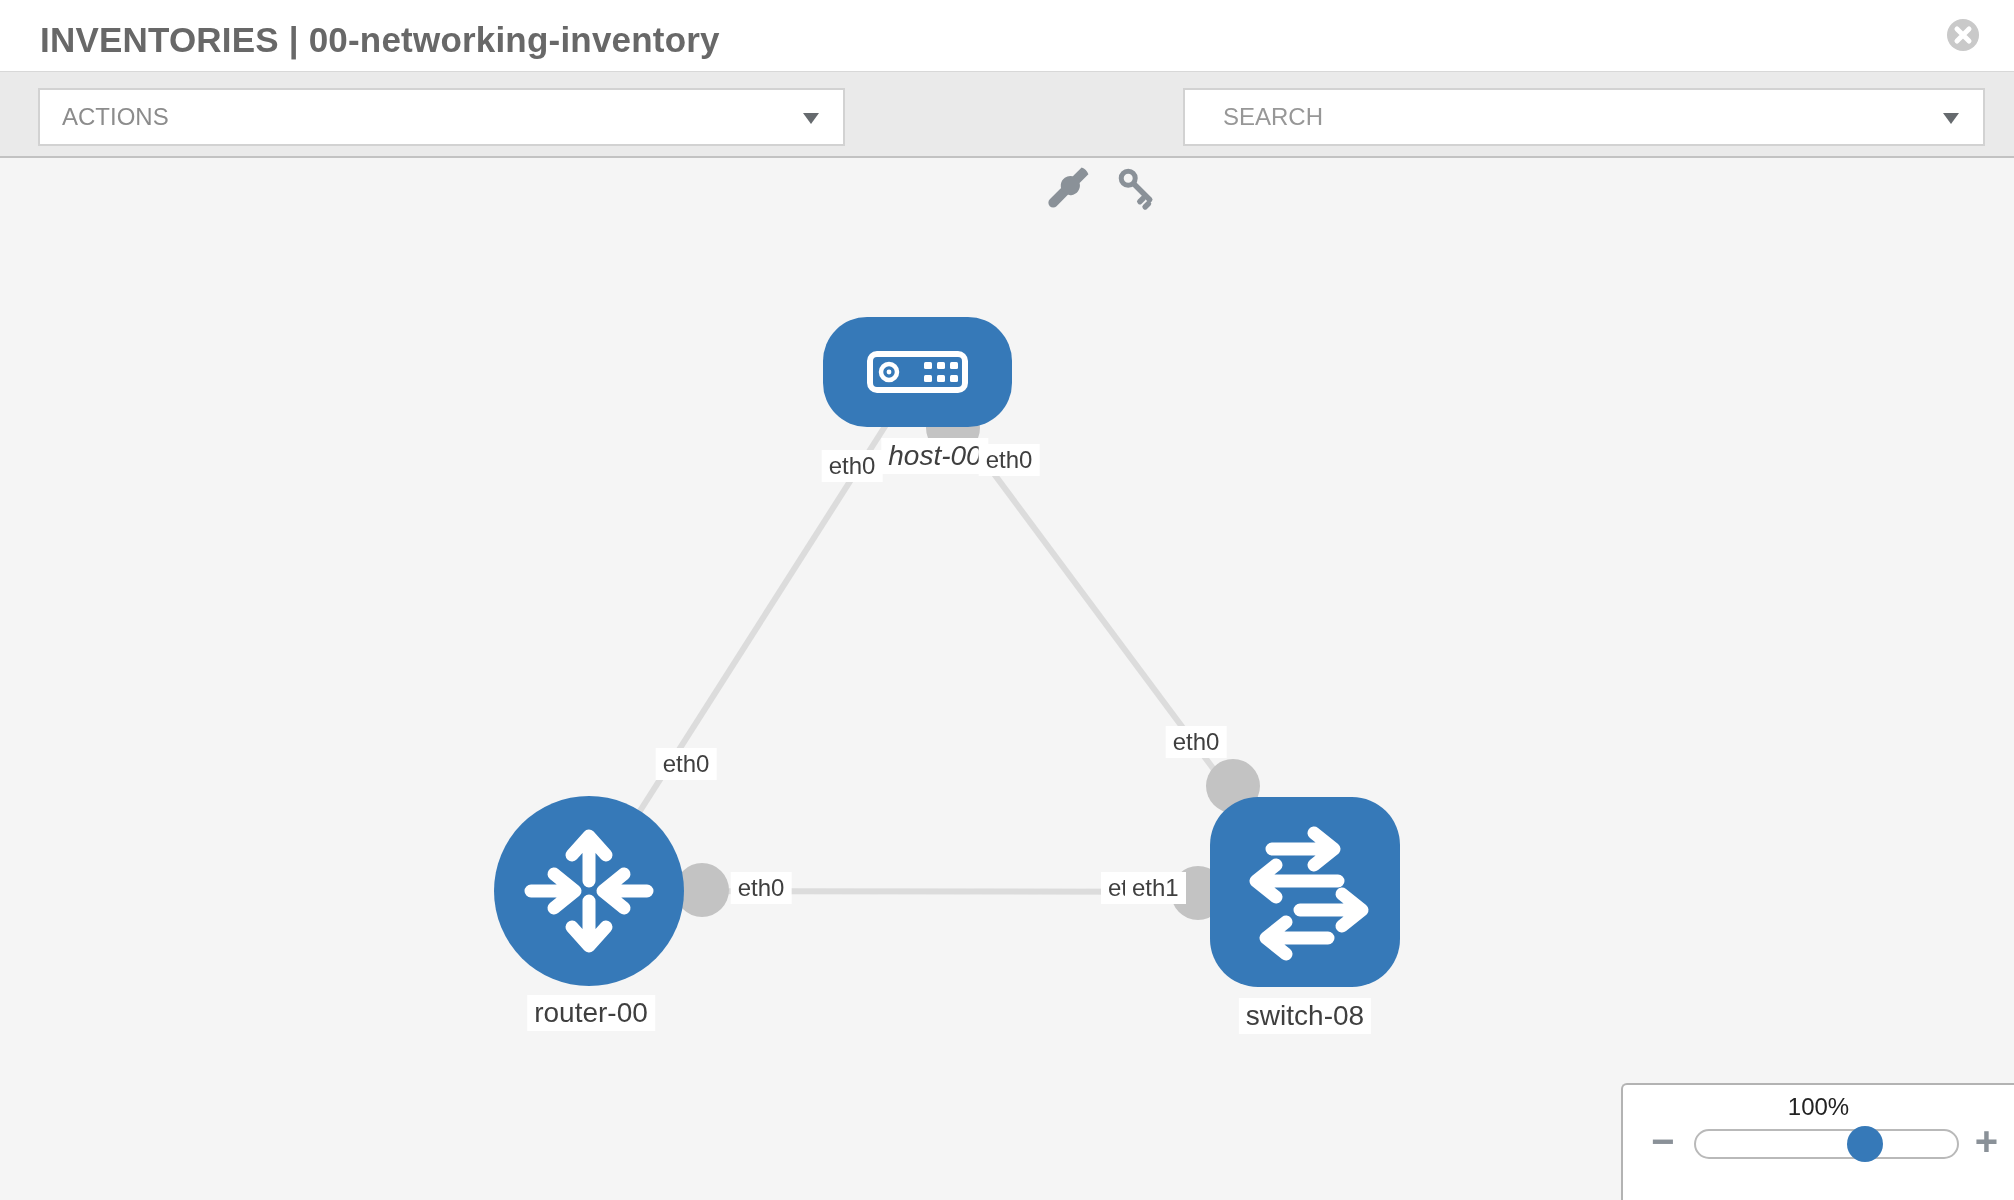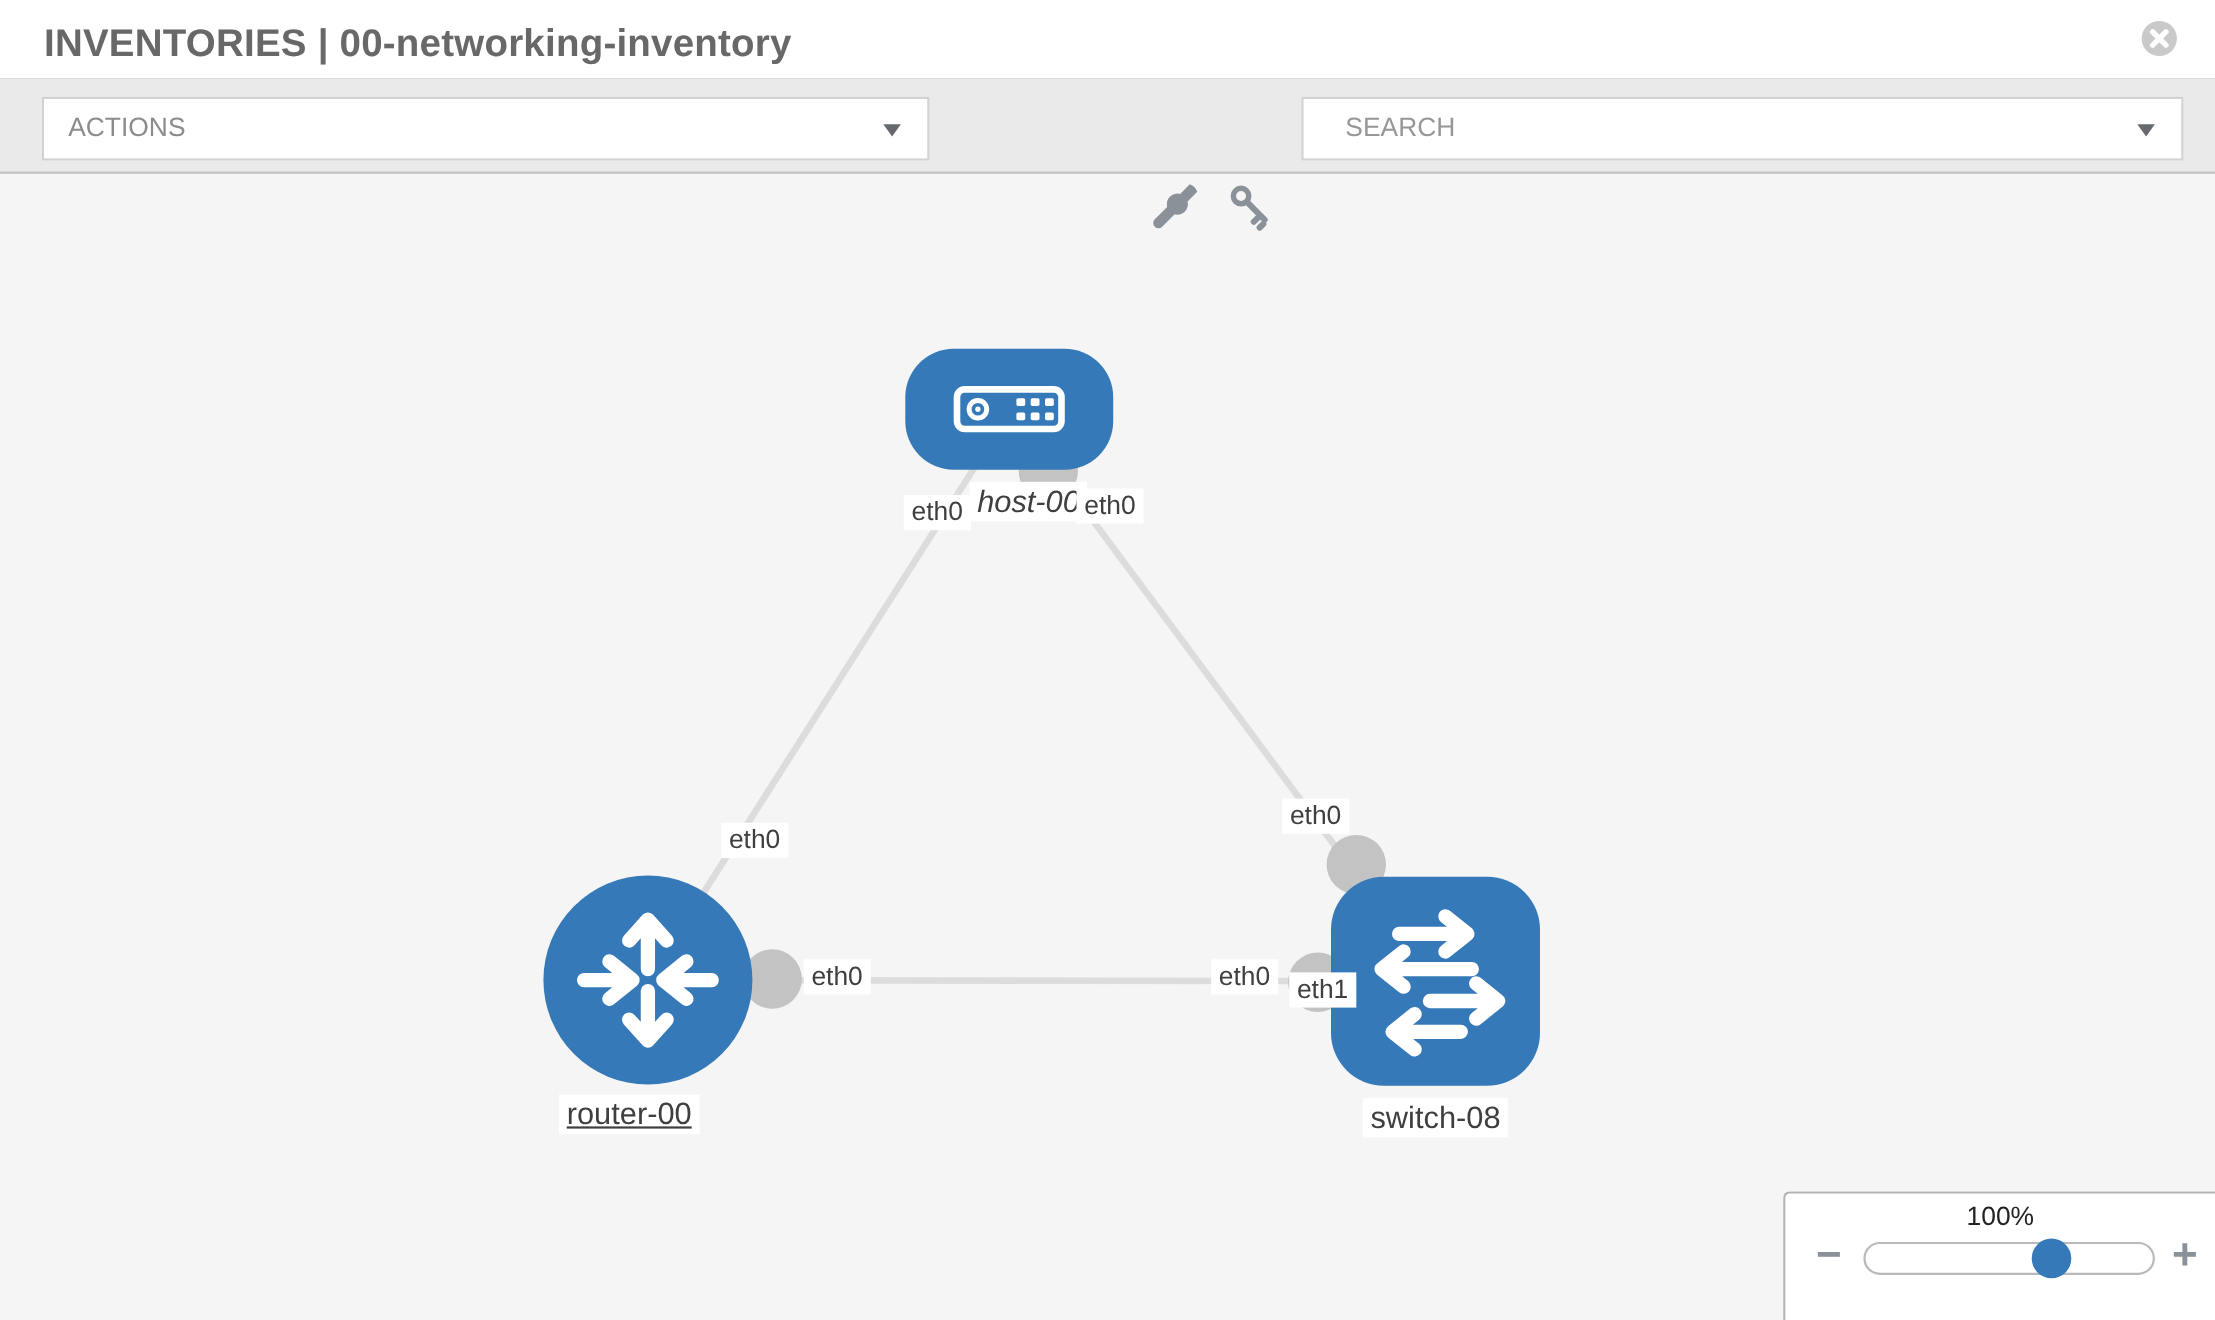--- a/index.html
+++ b/index.html
@@ -174,31 +174,31 @@
       <g fill="none" stroke="#ffffff" stroke-width="13" stroke-linecap="round" stroke-linejoin="round">
         <path d="M62,52 H118 M104,36 L124,52 L104,68"></path>
         <path d="M128,84 H52 M66,68 L46,84 L66,100"></path>
         <path d="M90,113 H146 M132,97 L152,113 L132,129"></path>
         <path d="M118,141 H62 M76,125 L56,141 L76,157"></path>
       </g>
     </svg>
   </div>
 
   <div class="chip node-chip" style="left:935px; top:298px;font-style:italic;">host-00</div>
-  <div class="chip node-chip" style="left:572px; top:855px;text-decoration:underline;">router-00</div>
+  <div class="chip node-chip" style="left:591px; top:855px;">router-00</div>
   <div class="chip node-chip" style="left:1305px; top:858px;">switch-08</div>
 
   <div class="chip eth-chip" style="left:852px; top:308px;">eth0</div>
   <div class="chip eth-chip" style="left:1009px; top:302px;">eth0</div>
   <div class="chip eth-chip" style="left:686px; top:606px;">eth0</div>
   <div class="chip eth-chip" style="left:1196px; top:584px;">eth0</div>
   <div class="chip eth-chip" style="left:761px; top:730px;">eth0</div>
 
   <div class="chip eth-chip chip-anchored" style="left:1101px; top:730px;">eth0</div>
-  <div class="chip eth-chip chip-anchored" style="left:1172px; top:730px;margin-top:12px;">eth1</div>
+  <div class="chip eth-chip chip-anchored" style="left:1125px; top:730px;">eth1</div>
 </div>
 
 <div class="zoom-panel">
   <div class="zoom-level">100%</div>
   <div class="zoom-minus">−</div>
   <div class="zoom-track"></div>
   <div class="zoom-thumb"></div>
   <div class="zoom-plus">+</div>
 </div>
 

